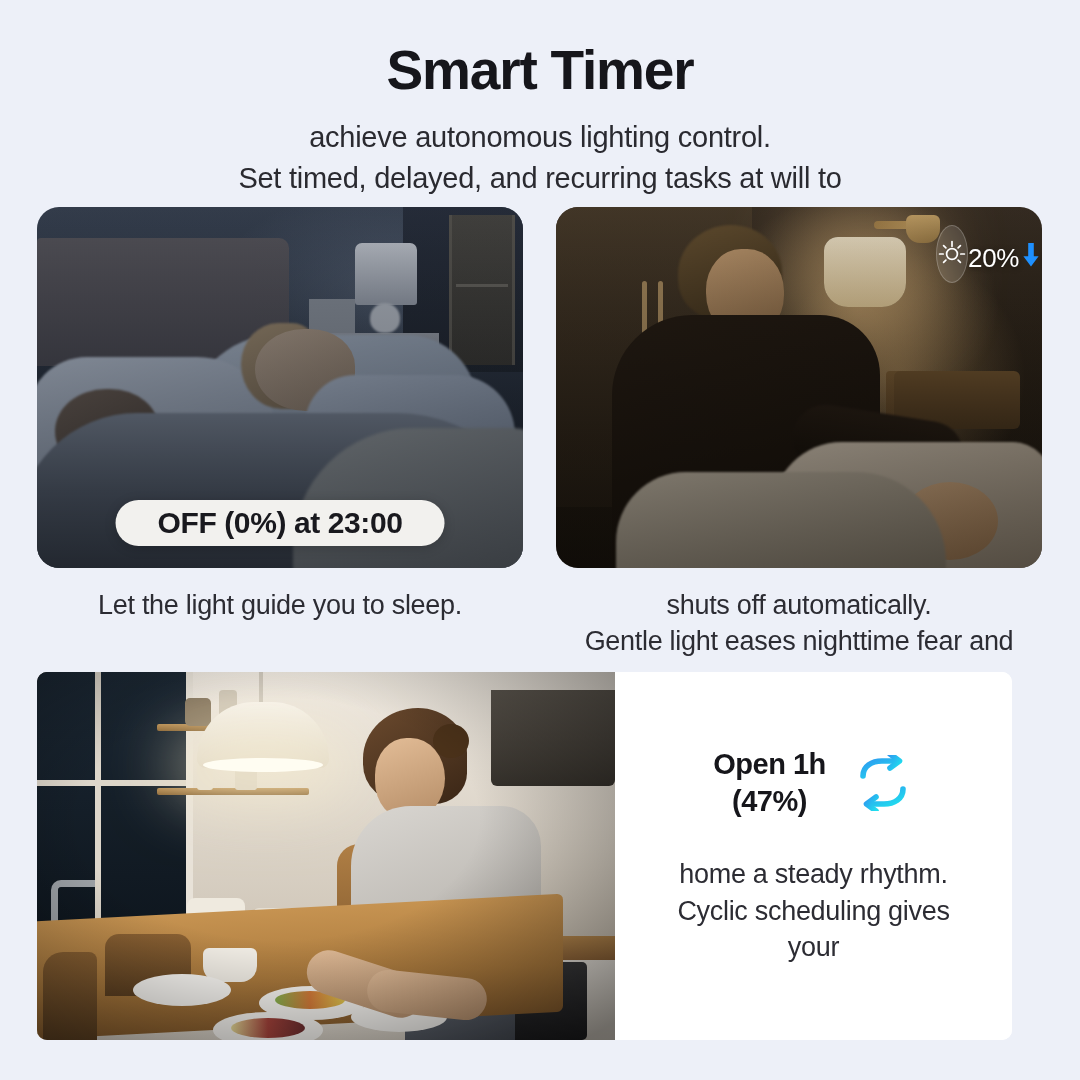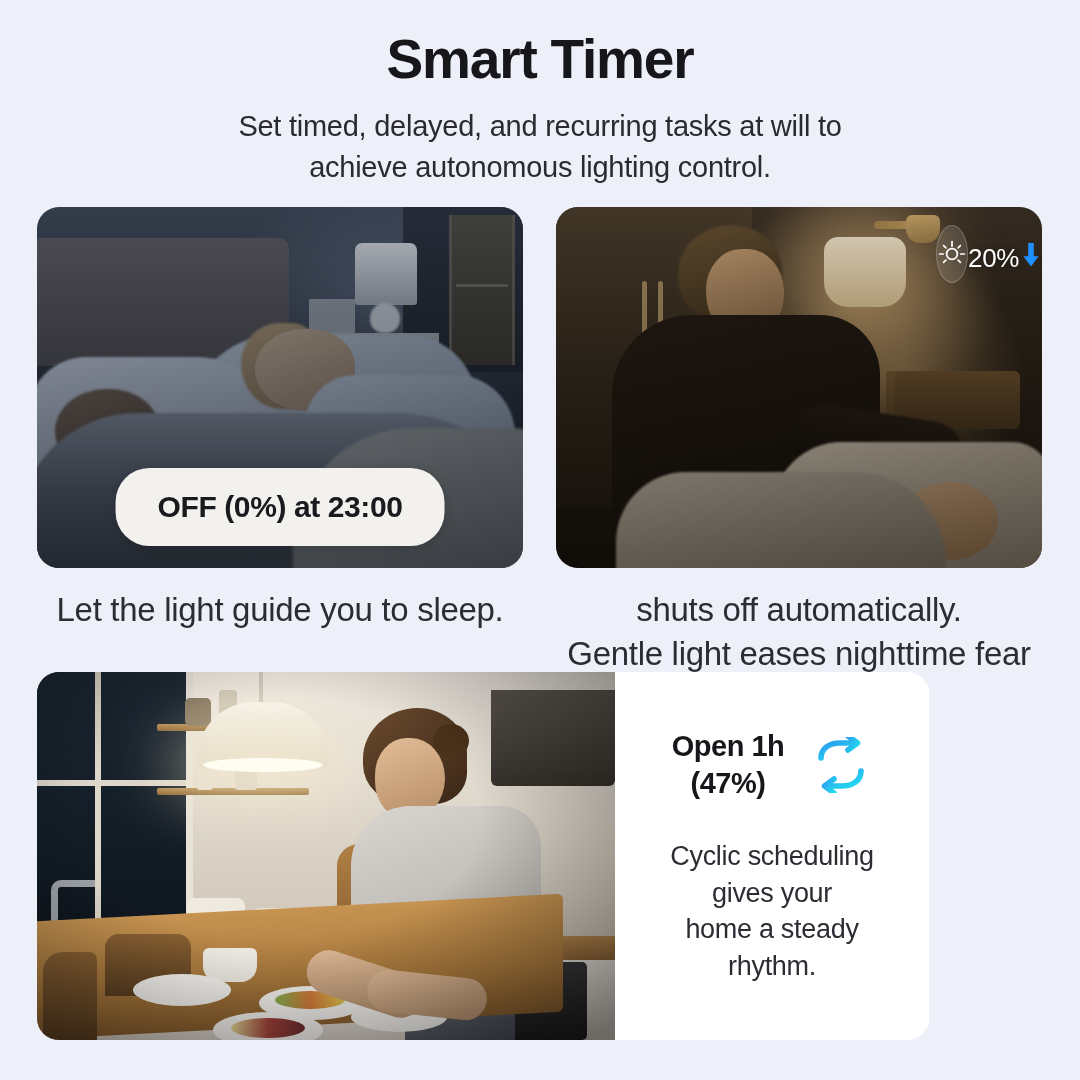--- a/index.html
+++ b/index.html
@@ -18,21 +18,21 @@
   }
 
   .page {
     position: relative;
     width: 1080px;
     height: 1080px;
   }
 
   
   .header {
-    padding-top: 27px;
+    padding-top: 38px;
     text-align: center;
   }
   .title {
     font-size: 55px;
     font-weight: 700;
     letter-spacing: -1.2px;
     color: #16161b;
     line-height: 1.18;
   }
   .subtitle {
@@ -259,48 +259,48 @@
   .bright-arrow { margin: 3px 0 1px; line-height: 0; }
 
   
   .pill {
     position: absolute;
     left: 50%;
     transform: translateX(-50%);
     bottom: 22px;
     background: #F2F1EE;
     border-radius: 34px;
-    padding: 22px 42px;
+    padding: 6px 42px;
     font-size: 30px;
     font-weight: 700;
     color: #19191e;
     letter-spacing: -0.4px;
     white-space: nowrap;
     box-shadow: 0 2px 12px rgba(0,0,0,.18);
     z-index: 6;
   }
 
   .caption {
     margin-top: 20px;
     text-align: center;
-    font-size: 33px;
+    font-size: 27px;
     line-height: 1.33;
     color: #2c2c33;
     letter-spacing: -0.3px;
   }
   .caption span { display: block; }
 
   
   .bottom-card {
     position: absolute;
     left: 37px;
     top: 672px;
-    width: 892px;
+    width: 975px;
     height: 368px;
-    border-radius: 22px;
+    border-radius: 10px;
     overflow: hidden;
     display: flex;
     background: #ffffff;
   }
   .kitchen-photo {
     position: relative;
     width: 578px;
     height: 368px;
     overflow: hidden;
     background: linear-gradient(180deg,#2b241c 0%, #1a1511 100%);
@@ -460,22 +460,22 @@
   .bottom-caption span { display: block; }
 </style>
 </head>
 <body>
 
 <div class="page">
 
   <div class="header">
     <div class="title">Smart Timer</div>
     <div class="subtitle">
+      <span>achieve autonomous lighting control.</span>
       <span>Set timed, delayed, and recurring tasks at will to</span>
-      <span>achieve autonomous lighting control.</span>
     </div>
   </div>
 
   <div class="top-row">
 
     <div class="col">
       <div class="photo-card">
         <div class="photo-bedroom">
           <div class="bd-wall-right"></div>
           <div class="bd-shelf"></div>
@@ -612,19 +612,19 @@
             </defs>
             <path d="M11 21 C11 11 20 6 30 6 L44 6" stroke="url(#loopg)" stroke-width="5.6" stroke-linecap="round"></path>
             <path d="M38 -1 L47.5 6 L38 13" stroke="url(#loopg)" stroke-width="5.6" stroke-linecap="round" stroke-linejoin="round" fill="none" transform="translate(0,0)"></path>
             <path d="M51 34 C51 44 42 49 32 49 L18 49" stroke="url(#loopg)" stroke-width="5.6" stroke-linecap="round"></path>
             <path d="M24 42 L14.5 49 L24 56" stroke="url(#loopg)" stroke-width="5.6" stroke-linecap="round" stroke-linejoin="round" fill="none"></path>
           </svg>
         </div>
       </div>
 
       <div class="bottom-caption">
+        <span>home a steady rhythm.</span>
         <span>Cyclic scheduling gives your</span>
-        <span>home a steady rhythm.</span>
       </div>
     </div>
   </div>
 
 </div>
 
 </body></html>

